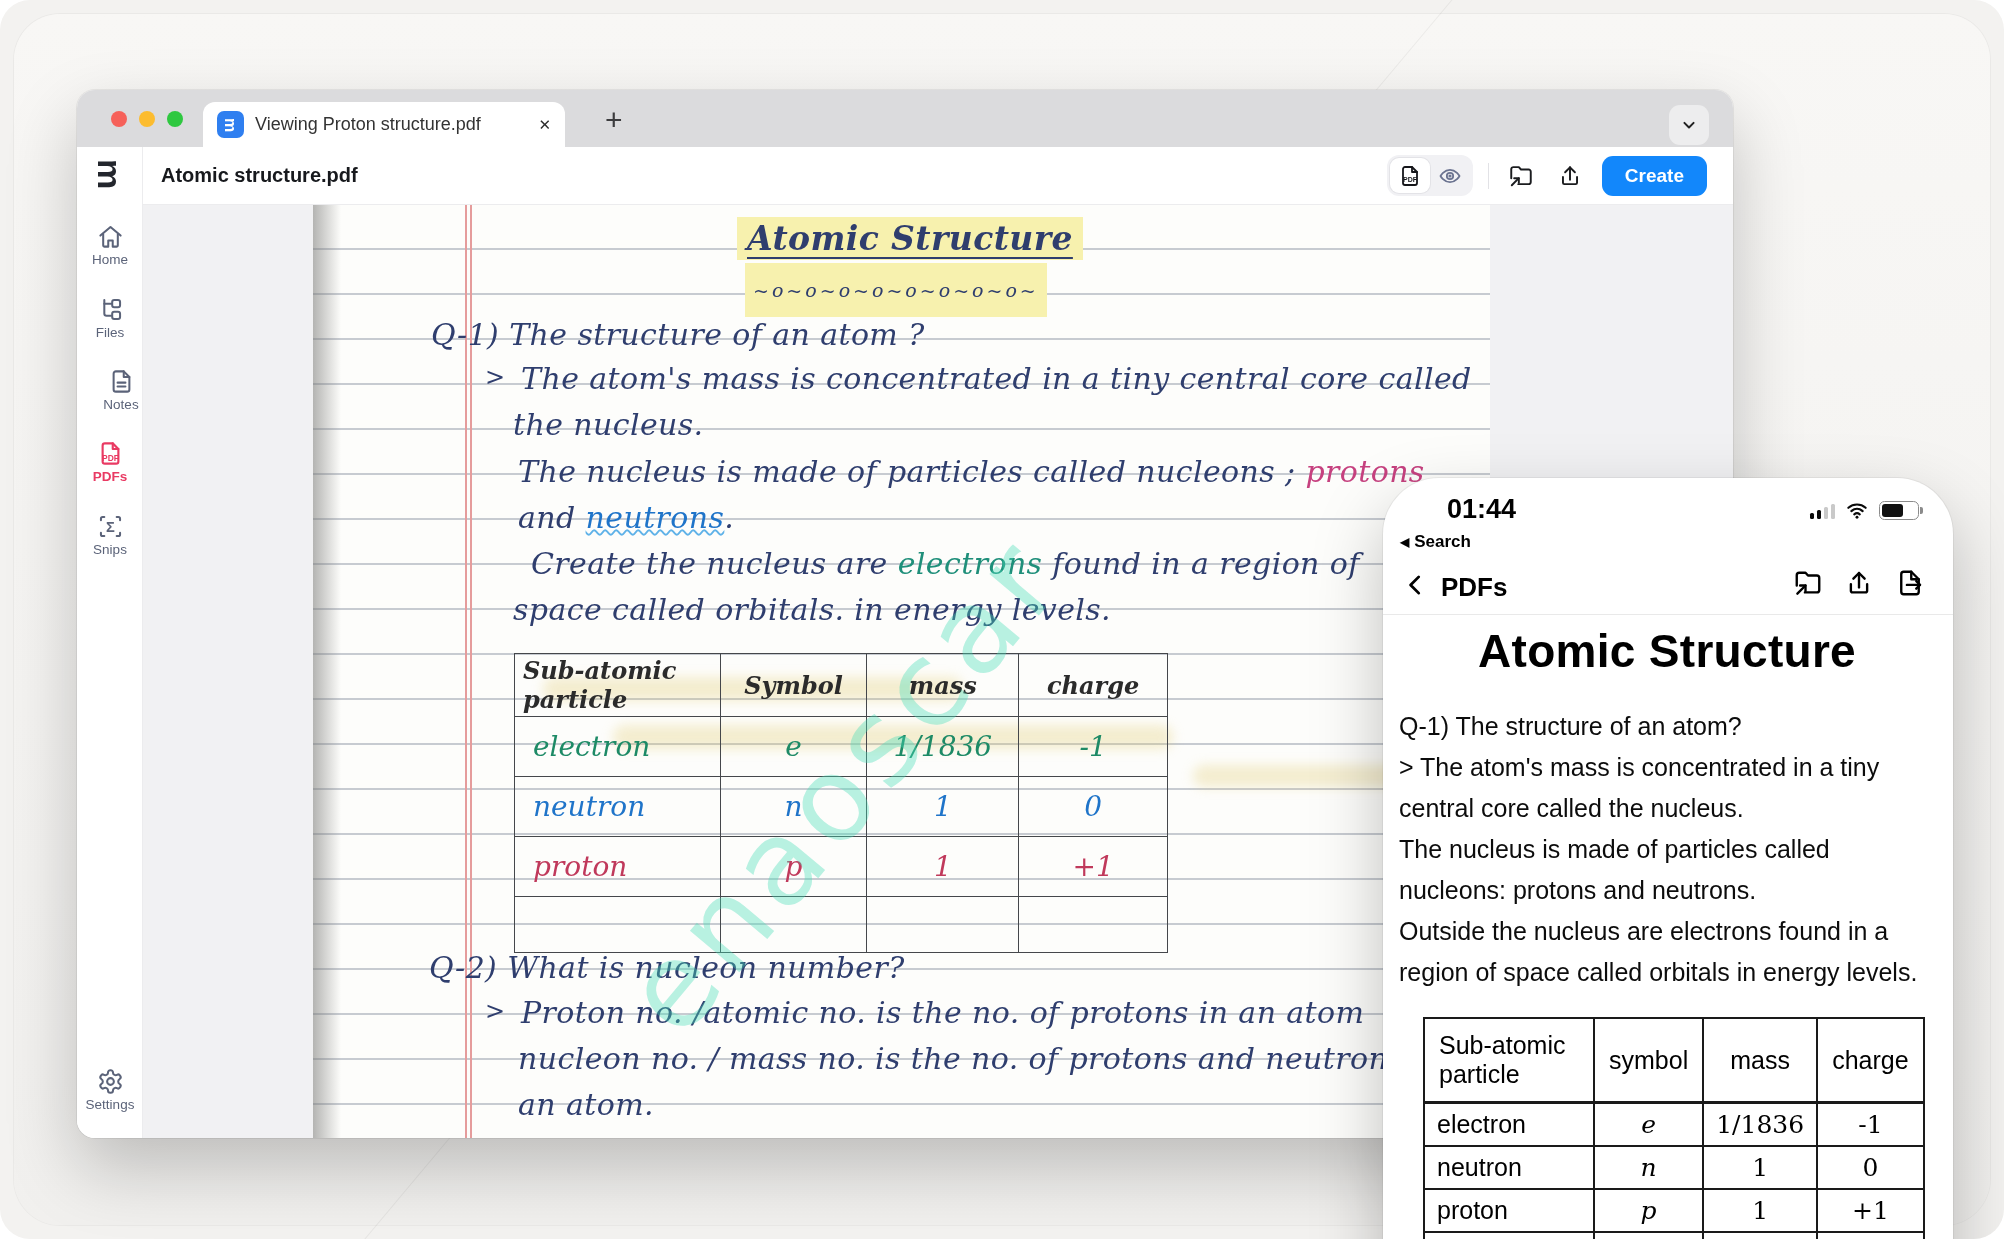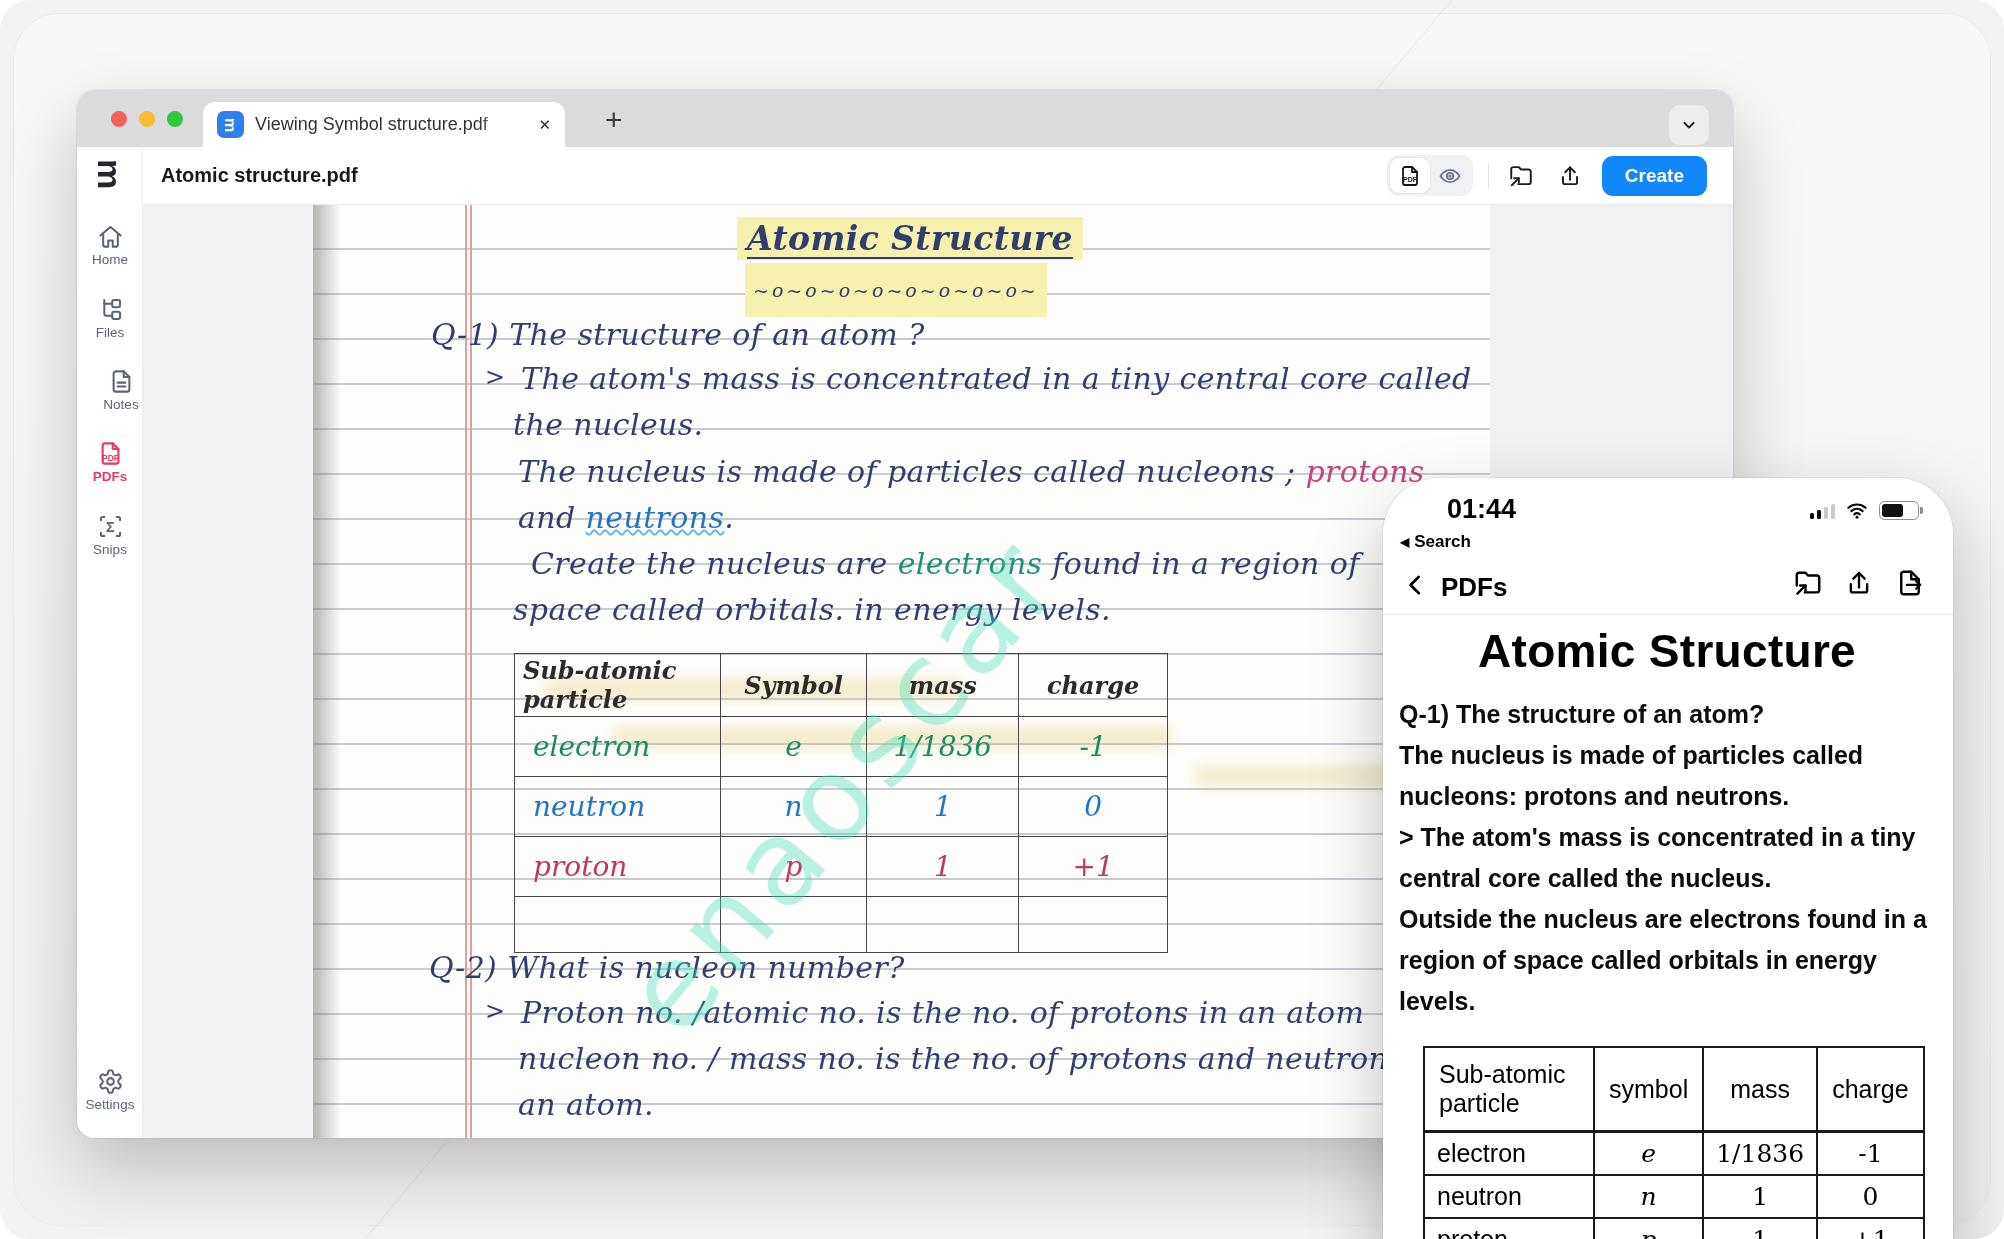--- a/index.html
+++ b/index.html
@@ -97,21 +97,21 @@
   .batt:after{content:"";position:absolute;right:-5px;top:5px;width:3px;height:7px;background:#8b8b8b;border-radius:0 2px 2px 0;}
 
   .p-nav{position:absolute;left:0;right:0;top:88px;height:46px;}
   .p-nav-back{position:absolute;left:20px;top:4px;color:#000;}
   .p-nav-title{position:absolute;left:58px;top:6px;font-size:26px;font-weight:700;color:#000;}
   .p-nav-icons{position:absolute;right:28px;top:2px;display:flex;gap:21px;color:#000;}
   .p-divider{position:absolute;left:0;right:0;top:136px;height:1px;background:#e9e9e9;}
 
   .p-article{position:absolute;left:16px;right:18px;top:146px;}
   .p-title{text-align:center;font-size:46px;font-weight:800;color:#000;margin:0;letter-spacing:.3px;}
-  .p-body{margin-top:16px;font-size:25px;line-height:41px;color:#0c0c0c;font-weight:bold;}
+  .p-body{margin-top:28px;font-size:25px;line-height:41px;color:#0c0c0c;}
   .p-body p{margin:0;}
   .p-table{margin:24px 0 0 24px;border-collapse:collapse;border:2.5px solid #1a1a1a;}
   .p-table th,.p-table td{border:2px solid #1a1a1a;font-weight:400;}
   .p-table th{font-size:25px;padding:12px 14px;text-align:center;}
   .p-table th:first-child{width:170px;text-align:left;}
   .p-table th:nth-child(2){width:100px;} .p-table th:nth-child(3){width:106px;} .p-table th:nth-child(4){width:96px;}
   .p-table td{font-size:25px;padding:6px 12px;text-align:center;height:33px;}
   .p-table td:first-child{text-align:left;}
   .p-table tr.hdr th{border-bottom:3px solid #1a1a1a;}
   .serif{font-family:"DejaVu Serif",serif;} .serif-i{font-family:"DejaVu Serif",serif;font-style:italic;}
@@ -128,21 +128,21 @@
   <div class="win">
 
     <div class="tabbar">
       <span class="tl red"></span>
       <span class="tl yellow"></span>
       <span class="tl green"></span>
       <div class="tab">
         <span class="favicon">
             <span>m</span>
           </span>
-        <span class="tab-title">Viewing Symbol structure.pdf</span>
+        <span class="tab-title">Viewing Proton structure.pdf</span>
         <span class="tab-close">✕</span>
       </div>
       <span class="newtab">+</span>
       <div class="win-chevron">
         <svg width="20" height="20" viewBox="0 0 24 24" fill="none" stroke="currentColor" stroke-width="2.4" stroke-linecap="round" stroke-linejoin="round">
             <path d="M6.5 9.5 12 15l5.5-5.5"></path>
           </svg>
       </div>
     </div>
 
@@ -365,22 +365,22 @@
           </svg>
         </span>
       </div>
     </div>
     <div class="p-divider"></div>
 
     <div class="p-article">
       <h1 class="p-title">Atomic Structure</h1>
       <div class="p-body">
         <p>Q-1) The structure of an atom?</p>
+        <p>&gt; The atom's mass is concentrated in a tiny central core called the nucleus.</p>
         <p>The nucleus is made of particles called nucleons: protons and neutrons.</p>
-        <p>&gt; The atom's mass is concentrated in a tiny central core called the nucleus.</p>
         <p>Outside the nucleus are electrons found in a region of space called orbitals in energy levels.</p>
       </div>
 
       <table class="p-table">
         <tbody>
             <tr class="hdr">
           <th>Sub-atomic particle</th>
           <th>symbol</th>
           <th>mass</th>
           <th>charge</th>

